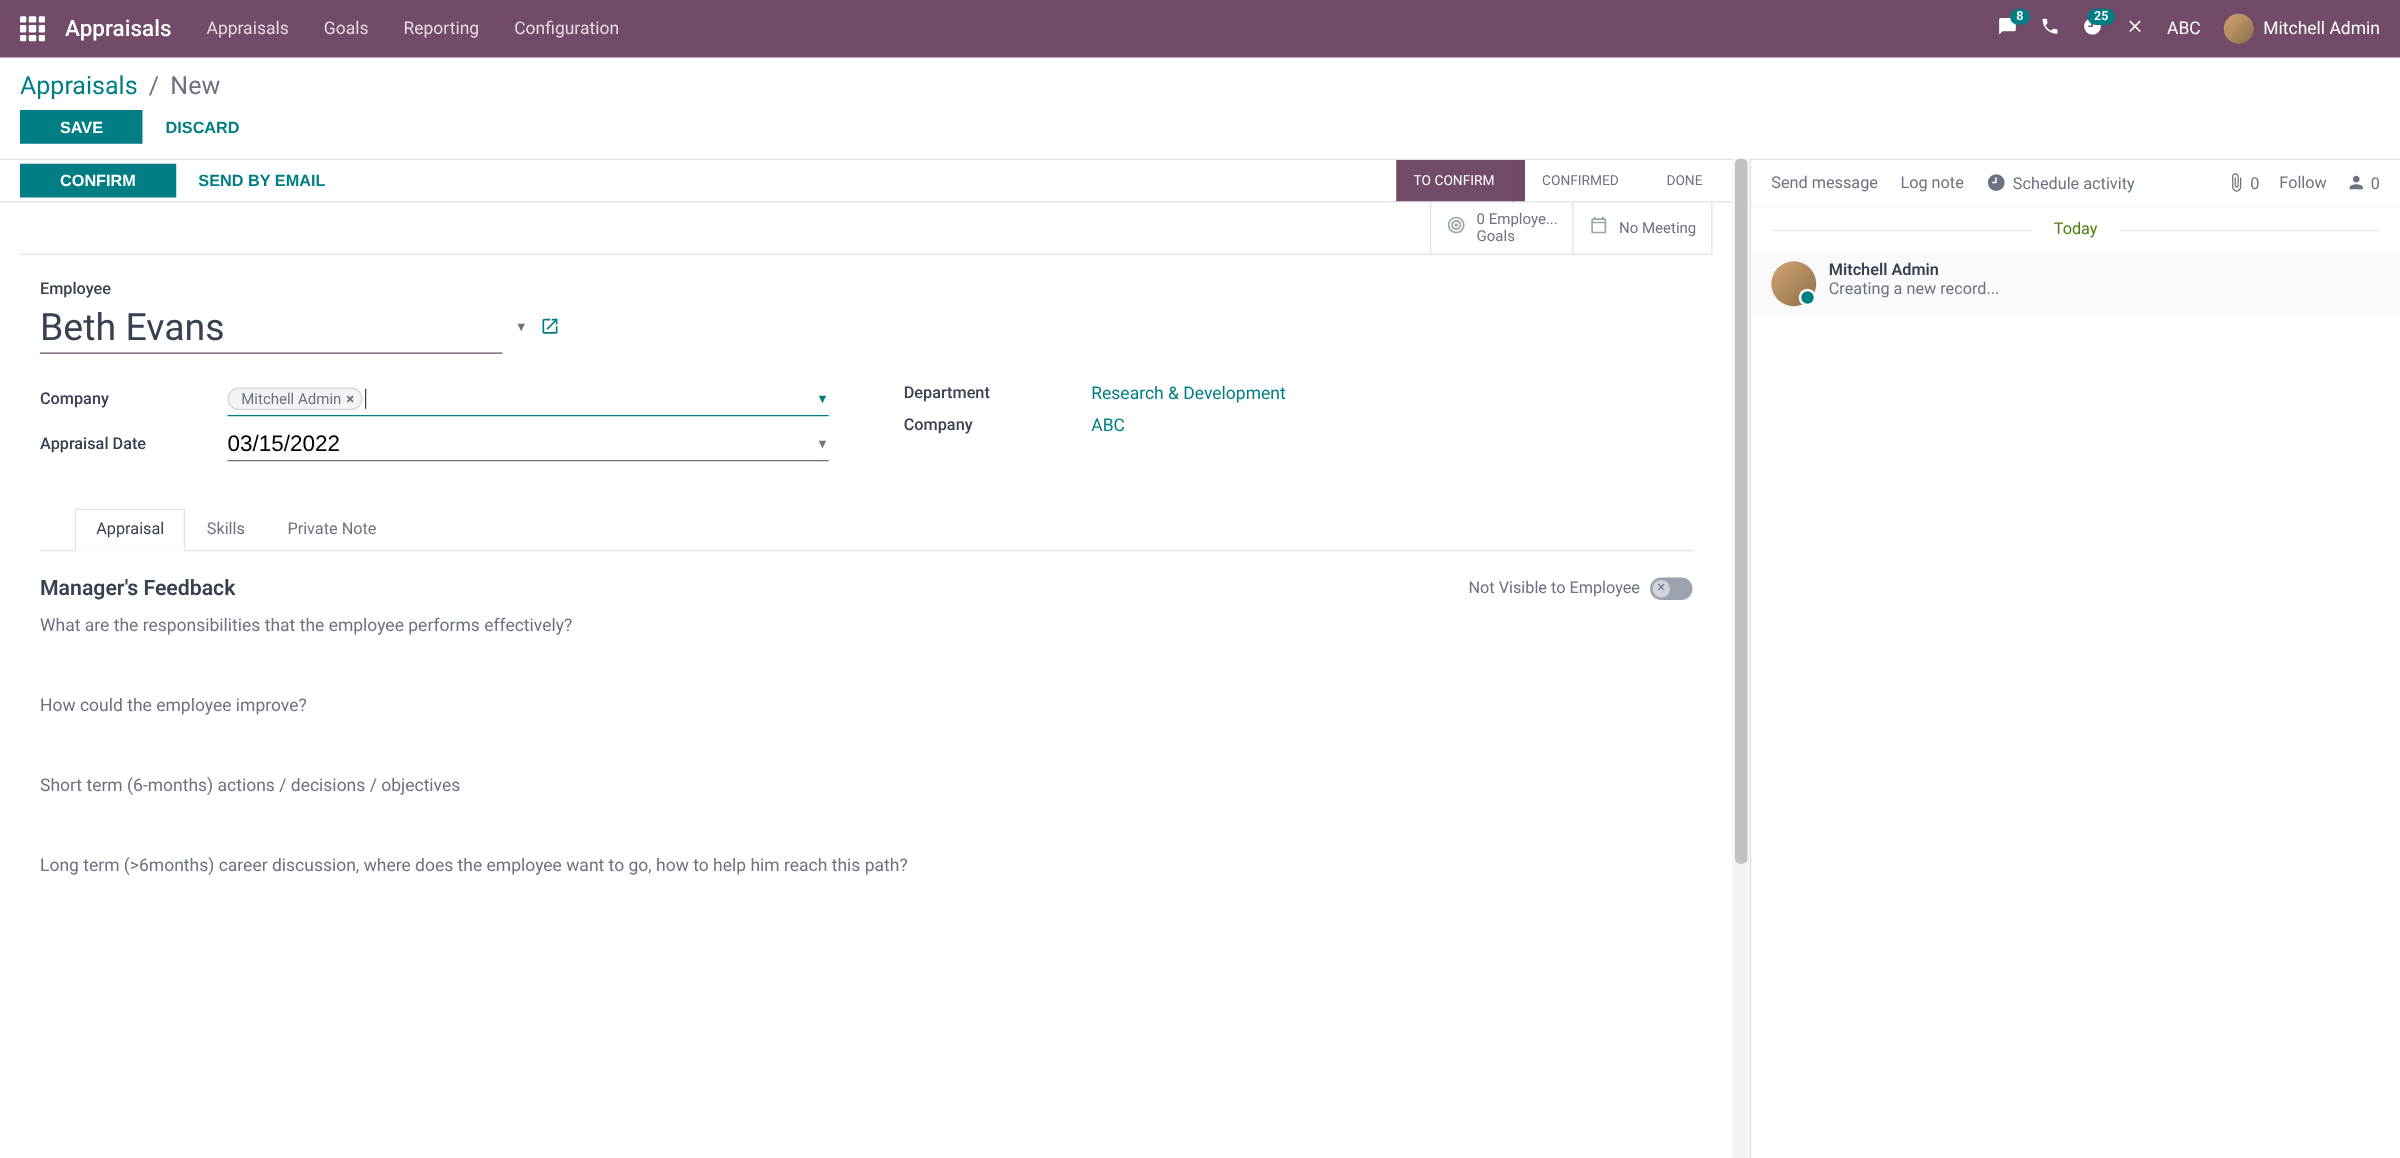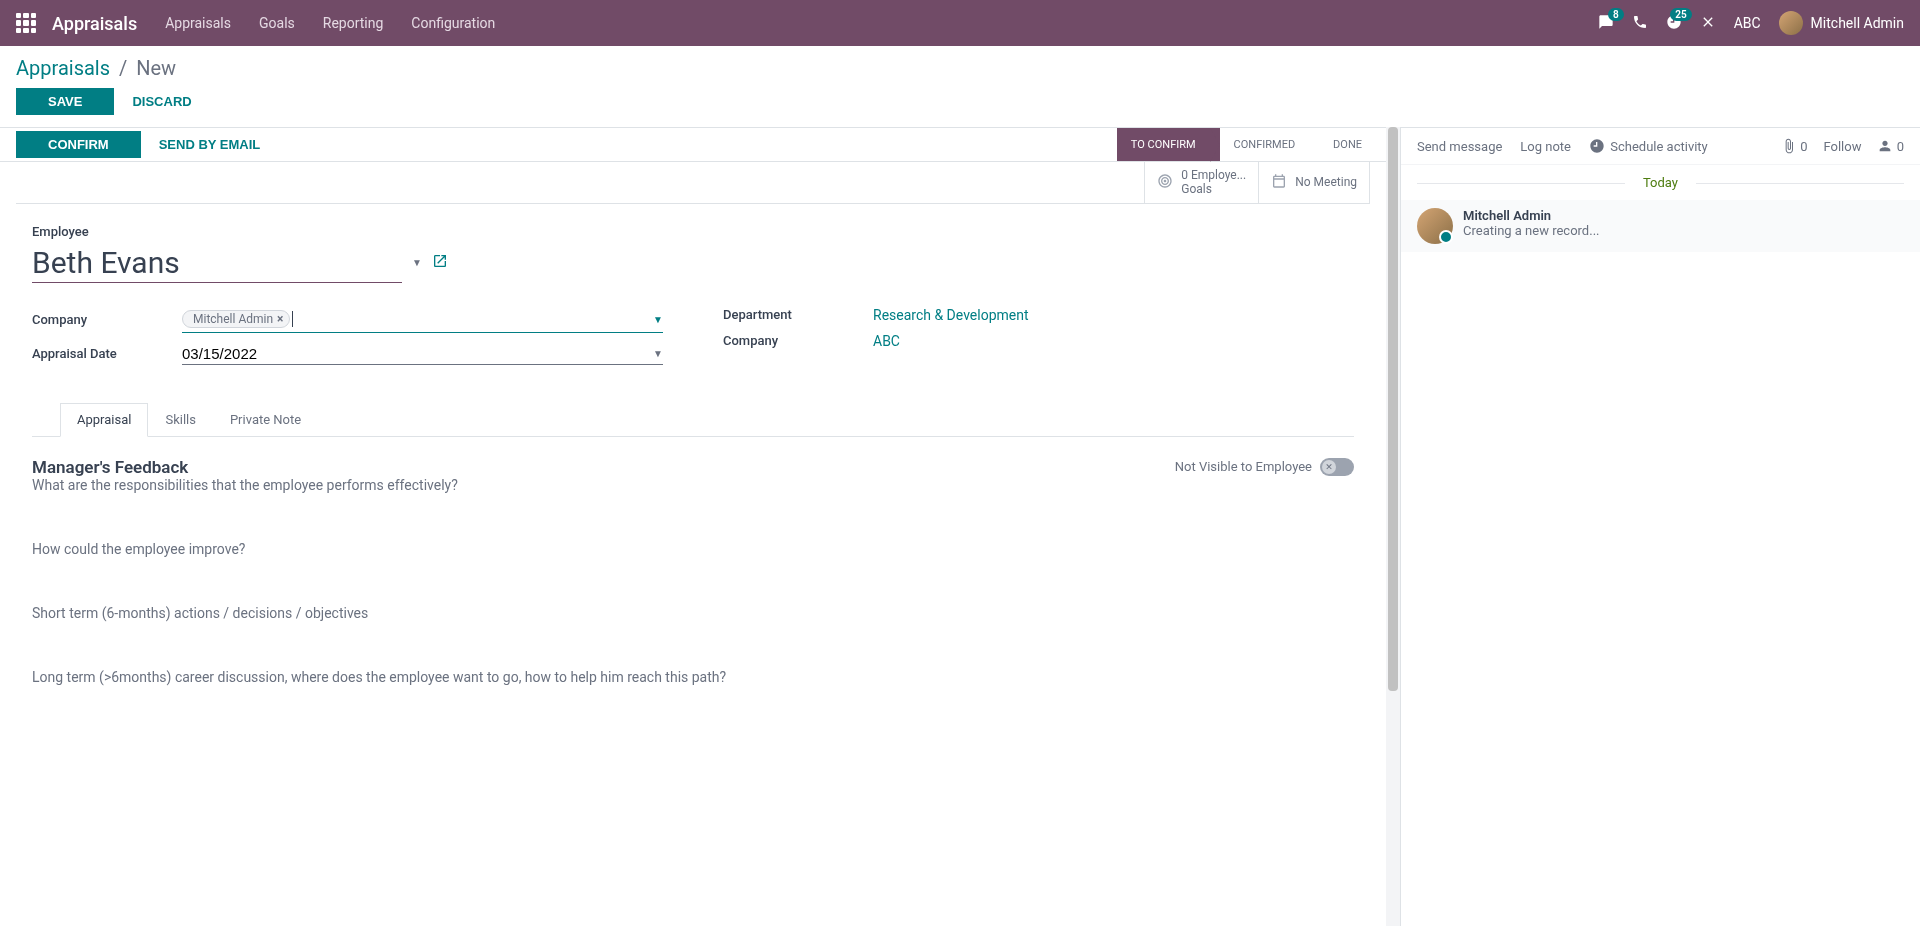--- a/index.html
+++ b/index.html
@@ -46,27 +46,27 @@
 .form-grid-col { flex: 1; }
 .field-row { display: flex; align-items: center; margin-bottom: 10px; }
 .field-row .field-label { width: 150px; margin: 0; }
 .field-value { flex: 1; }
 .tag-input { border-bottom: 1px solid #017e84; padding: 2px 0; display: flex; align-items: center; min-height: 26px; position: relative; }
 .tag { background: #f3f4f6; border: 1px solid #d1d5db; border-radius: 10px; padding: 1px 6px 1px 10px; font-size: 12px; display: inline-flex; align-items: center; gap: 4px; color: #6b7280; }
 .tag-x { cursor: pointer; font-weight: bold; }
 .tag-input .caret { margin-left: auto; color: #017e84; font-size: 10px; }
 .cursor-line { width:1px; height:16px; background:#374151; margin-left:2px; }
 .date-input { border-bottom: 1px solid #6b7280; padding: 2px 0; display: flex; align-items: center; }
-.date-input input { border: none; outline: none; flex: 1; font-size: 15px; }
+.date-input input { border: none; outline: none; flex: 1; font-size: 18px; }
 .link-val { color: #017e84; cursor: pointer; }
 .tabs { margin-top: 28px; border-bottom: 1px solid #dee2e6; display: flex; padding-left: 28px; }
 .tab { padding: 8px 16px; border: 1px solid transparent; cursor: pointer; color: #6b7280; font-size: 13px; }
 .tab.active { border: 1px solid #dee2e6; border-bottom: 1px solid #fff; margin-bottom: -1px; color: #374151; background: #fff; }
 .tab-content { padding: 20px 0; }
-.feedback-header { display: flex; align-items: center; margin-bottom: 0; }
+.feedback-header { display: flex; align-items: center; margin-bottom: 12px; }
 .feedback-title { font-size: 17px; font-weight: 600; }
 .toggle-wrap { margin-left: auto; display: flex; align-items: center; gap: 8px; font-size: 13px; color: #6b7280; }
 .toggle { width: 34px; height: 18px; background: #9ca3af; border-radius: 9px; position: relative; cursor: pointer; }
 .toggle::after { content:'✕'; position:absolute; left:2px; top:2px; width:14px; height:14px; background:#d1d5db; border-radius:50%; font-size:9px; display:flex; align-items:center; justify-content:center; color:#6b7280; }
 .question { color: #6b7280; margin-bottom: 48px; font-size: 14px; }
 .chatter-col { width: 520px; border-left: 1px solid #dee2e6; border-top: 1px solid #dee2e6; background: #fff; display: flex; flex-direction: column; }
 .chatter-header { padding: 10px 16px; display: flex; align-items: center; gap: 18px; border-bottom: 1px solid #f3f4f6; font-size: 13px; color: #6b7280; }
 .chatter-action { cursor: pointer; }
 .chatter-right { margin-left: auto; display: flex; gap: 16px; align-items: center; }
 .today-sep { text-align: center; color: #4d7c0f; font-size: 13px; padding: 10px 0; position: relative; }

